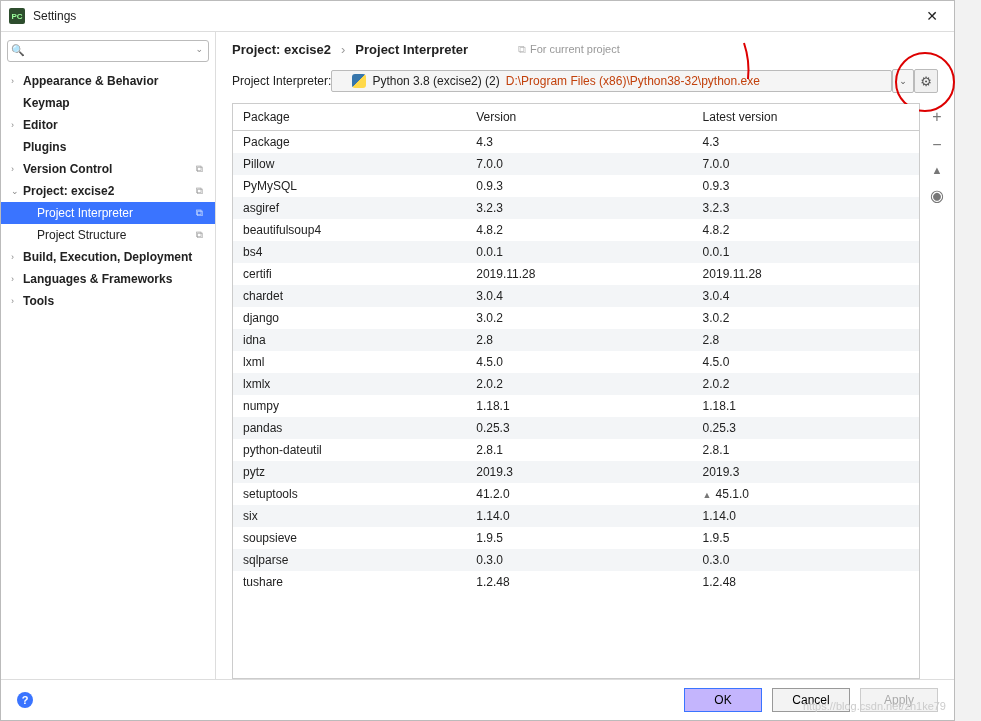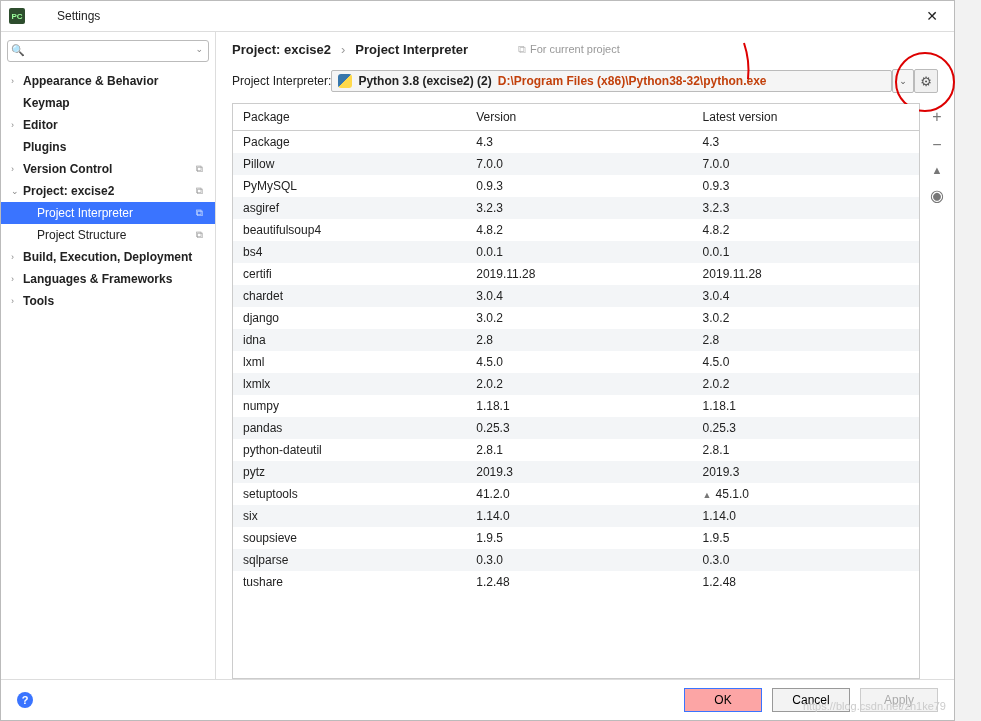--- a/index.html
+++ b/index.html
@@ -1,19 +1,19 @@
 <!DOCTYPE html>
 <html><head>
 <meta charset="utf-8">
 <style>
 html,body{margin:0;padding:0;font-family:"Segoe UI",Arial,sans-serif;font-size:12px;color:#222;background:#f2f2f2;}
 .window{width:955px;height:721px;background:#fff;border:1px solid #bbb;box-sizing:border-box;display:flex;flex-direction:column;position:relative;}
 .titlebar{display:flex;align-items:center;height:30px;padding:0 8px;border-bottom:1px solid #ddd;}
 .titlebar .app-icon{width:16px;height:16px;background:#2d4d2d;color:#9cff9c;font-size:8px;font-weight:bold;display:flex;align-items:center;justify-content:center;border-radius:2px;margin-right:8px;}
-.titlebar .title{flex:1;margin-left:24px;}
+.titlebar .title{flex:1;}
 .titlebar .close{font-size:14px;padding:4px 8px;cursor:pointer;}
 .body{flex:1;display:flex;min-height:0;}
 .sidebar{width:215px;border-right:1px solid #ddd;display:flex;flex-direction:column;box-sizing:border-box;padding-top:4px;}
 .search-wrap{padding:4px 6px;}
 .search{width:100%;box-sizing:border-box;border:1px solid #bbb;border-radius:3px;padding:3px 18px 3px 20px;font-size:12px;background:#fff;}
 .search-rel{position:relative;}
 .search-rel .mag{position:absolute;left:10px;top:8px;font-size:11px;color:#888;}
 .search-rel .chev{position:absolute;right:12px;top:8px;font-size:9px;color:#888;}
 .tree{flex:1;overflow:auto;padding-top:4px;}
 .tree-item{display:flex;align-items:center;padding:4px 6px 4px 10px;cursor:pointer;white-space:nowrap;}
@@ -24,41 +24,41 @@
 .tree-item .copy-ico{margin-left:auto;margin-right:6px;color:#999;font-size:10px;}
 .tree-item.sub.selected .copy-ico{color:#cfe0ff;}
 .main{flex:1;display:flex;flex-direction:column;min-width:0;}
 .breadcrumb{display:flex;align-items:center;padding:10px 16px 8px 16px;gap:10px;}
 .breadcrumb .bc{font-weight:bold;font-size:13px;}
 .breadcrumb .sep{color:#999;font-size:13px;}
 .breadcrumb .hint{margin-left:40px;color:#999;font-size:11px;}
 .hint-ico{color:#bbb;margin-right:4px;}
 .interp-row{display:flex;align-items:center;padding:4px 16px 10px 16px;}
 .interp-row .lbl{white-space:nowrap;}
-.interp-select{flex:1;display:flex;align-items:center;border:1px solid #bbb;background:#f5f5f5;border-radius:2px;padding:3px 6px;min-width:0;gap:6px;font-weight:bold;}
+.interp-select{flex:1;display:flex;align-items:center;border:1px solid #bbb;background:#f5f5f5;border-radius:2px;padding:3px 20px;min-width:0;gap:6px;}
 .py-ico{width:14px;height:14px;background:linear-gradient(135deg,#3776ab 50%,#ffd94a 50%);border-radius:3px;flex:0 0 auto;}
 .interp-text{white-space:nowrap;}
 .interp-path{color:#c2410c;white-space:nowrap;overflow:hidden;text-overflow:ellipsis;flex:1;}
 .dd{border:1px solid #bbb;background:#f5f5f5;width:20px;height:22px;display:flex;align-items:center;justify-content:center;font-size:9px;color:#555;cursor:pointer;border-radius:2px;position:relative;}
 .gear{border:1px solid #bbb;background:#f0f0f0;width:22px;height:22px;display:flex;align-items:center;justify-content:center;font-size:13px;color:#555;cursor:pointer;border-radius:2px;position:relative;}
 .red-circle{position:absolute;right:-18px;top:-18px;width:56px;height:56px;border:2px solid #d00;border-radius:50%;pointer-events:none;}
 .table-wrap{flex:1;display:flex;margin:0 0 0 16px;min-height:0;}
 .table-scroller{flex:1;border:1px solid #ccc;overflow:auto;}
 table{width:100%;border-collapse:collapse;font-size:12px;}
 thead th{text-align:left;font-weight:normal;padding:6px 10px;border-bottom:1px solid #ccc;background:#fff;position:sticky;top:0;}
 tbody td{padding:4px 10px;}
 tbody tr:nth-child(even){background:#f3f5f7;}
 .side-btns{width:34px;display:flex;flex-direction:column;align-items:center;gap:12px;padding-top:6px;}
 .side-btns .btn{font-size:16px;color:#777;cursor:pointer;line-height:1;}
 .up-arrow{font-size:9px;color:#777;margin-right:4px;}
 .footer{border-top:1px solid #ddd;padding:8px 16px;display:flex;align-items:center;gap:10px;}
 .footer .help{width:16px;height:16px;border-radius:50%;background:#3a74ff;color:#fff;font-size:11px;display:flex;align-items:center;justify-content:center;font-weight:bold;cursor:pointer;}
 .footer .spacer{flex:1;}
 .footer button{min-width:78px;padding:4px 14px;border:1px solid #999;background:#f3f3f3;cursor:pointer;font-size:12px;}
-.footer button.primary{border:1px solid #3a74ff;background:#fca5a5;}
+.footer button.primary{border:1px solid #3a74ff;background:#c4b5fd;}
 .footer button.disabled{color:#aaa;border-color:#ccc;}
 .red-slash{position:absolute;right:200px;top:40px;width:14px;height:40px;pointer-events:none;}
 .red-slash svg{width:100%;height:100%;}
 .watermark{position:absolute;right:8px;bottom:8px;color:#ccc;font-size:11px;pointer-events:none;}
 </style>
 </head>
 <body>
 
 <div class="window">
   <div class="titlebar">

